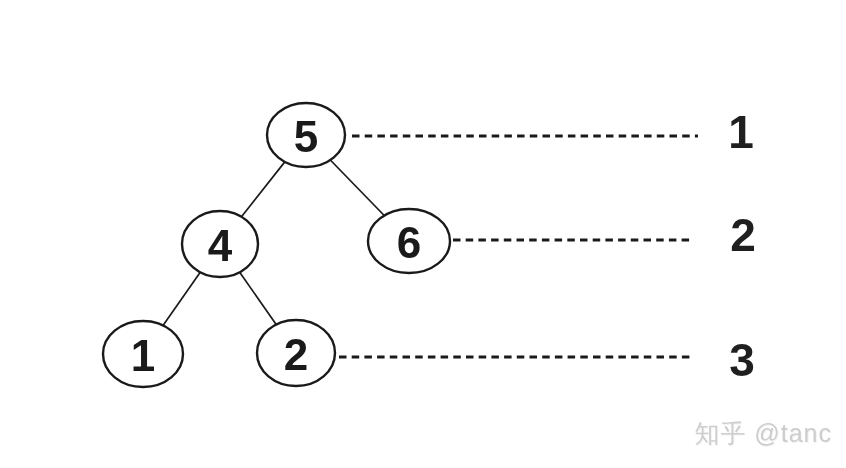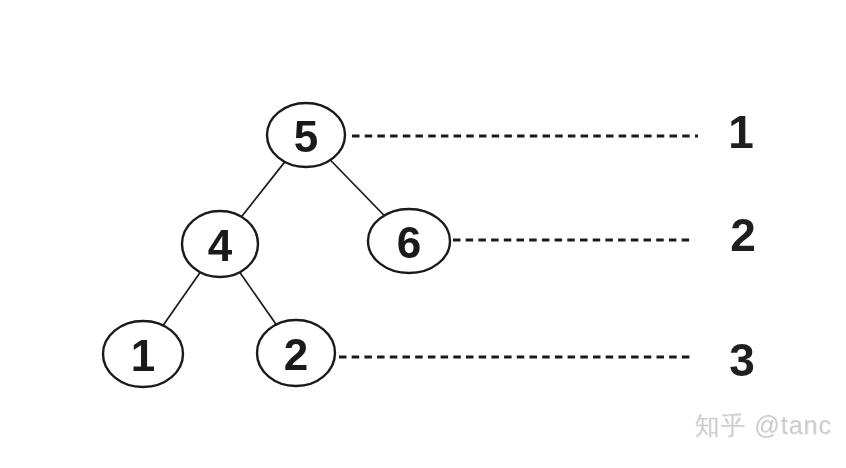--- a/index.html
+++ b/index.html
@@ -50,21 +50,21 @@
     font-family: "Liberation Sans", sans-serif;
     font-size: 46px;
     font-weight: 700;
     fill: #1f1f1f;
     text-anchor: middle;
     dominant-baseline: central;
   }
   .watermark {
     position: absolute;
     right: 14px;
-    bottom: 26px;
+    bottom: 18px;
     font-family: "Liberation Sans", sans-serif;
     font-size: 25px;
     letter-spacing: 1px;
     color: #cdcdcd;
     text-shadow: 1px 1px 0 #f2f2f2;
     user-select: none;
   }
 </style>
 </head>
 <body>

